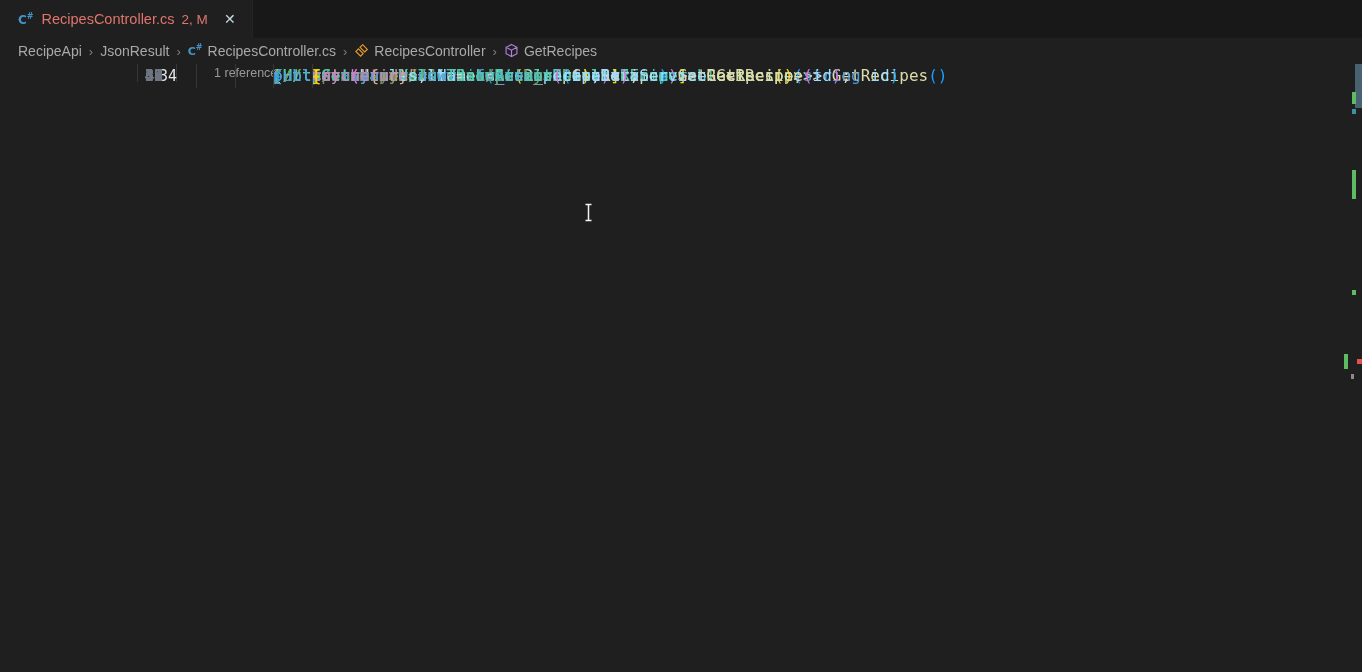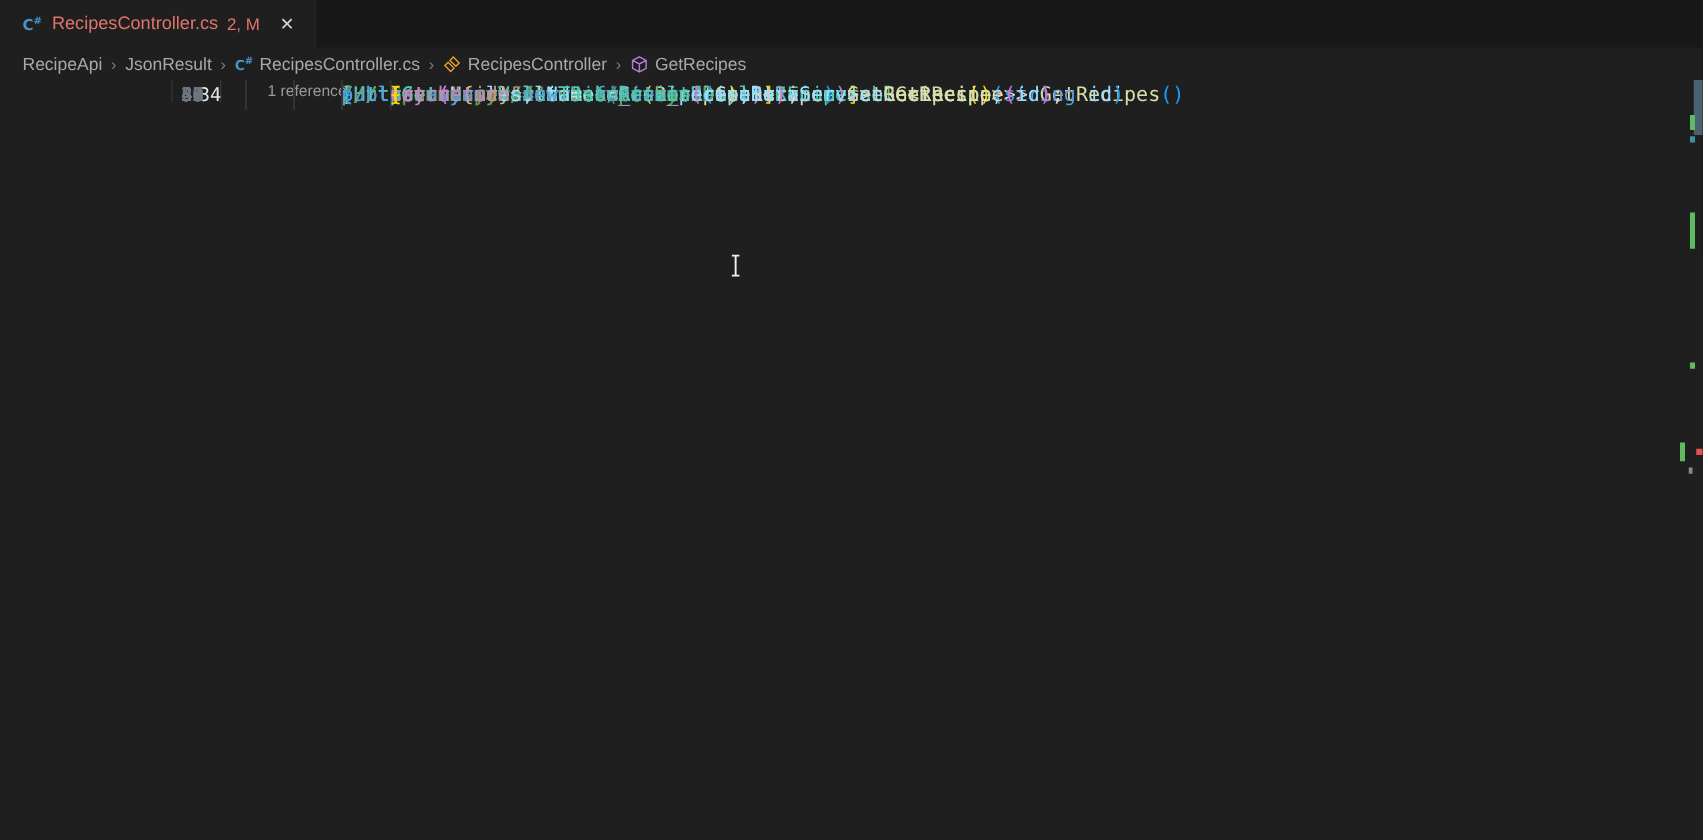--- a/index.html
+++ b/index.html
@@ -14,21 +14,21 @@
        border-right:1px solid #252525;cursor:pointer;}
   .file-icon{font:bold 12px "DejaVu Sans",sans-serif;color:#4693C8;letter-spacing:0;margin-right:8px;}
   .file-icon sup{font-size:8px;}
   .tab-title{color:#E0756C;font-size:14.5px;}
   .tab-badge{color:#E0756C;font-size:13.5px;margin-left:7px;}
   .tab-close{color:#C9D9E2;font-size:14px;margin-left:12px;width:20px;height:20px;line-height:20px;
              text-align:center;border-radius:4px;cursor:pointer;}
   
   .breadcrumbs{position:absolute;top:38px;left:0;right:0;height:26px;background:#1F1F1F;
                display:flex;align-items:center;padding-left:18px;color:#A9A9A9;font-size:14px;}
-  .crumb{display:flex;align-items:flex-end;gap:5px;cursor:pointer;white-space:nowrap;}
+  .crumb{display:flex;align-items:flex-start;gap:5px;cursor:pointer;white-space:nowrap;}
   .crumb-sep{color:#7E7E7E;font-size:13px;margin:0 7px;}
   .crumb .file-icon{margin-right:0;}
   .crumb svg{display:block;}
   
   .editor{position:absolute;top:64px;left:14px;width:1120px;padding-left:32px;}
   .row{position:relative;height:24px;}
   .row.lens{height:18px;}
   .num{position:absolute;left:0;top:0;width:58px;text-align:right;color:#6E7681;
        font:15px/24px "DejaVu Sans Mono",monospace;}
   .row.current .num{color:#e5e5e5;margin-left:14px;}

